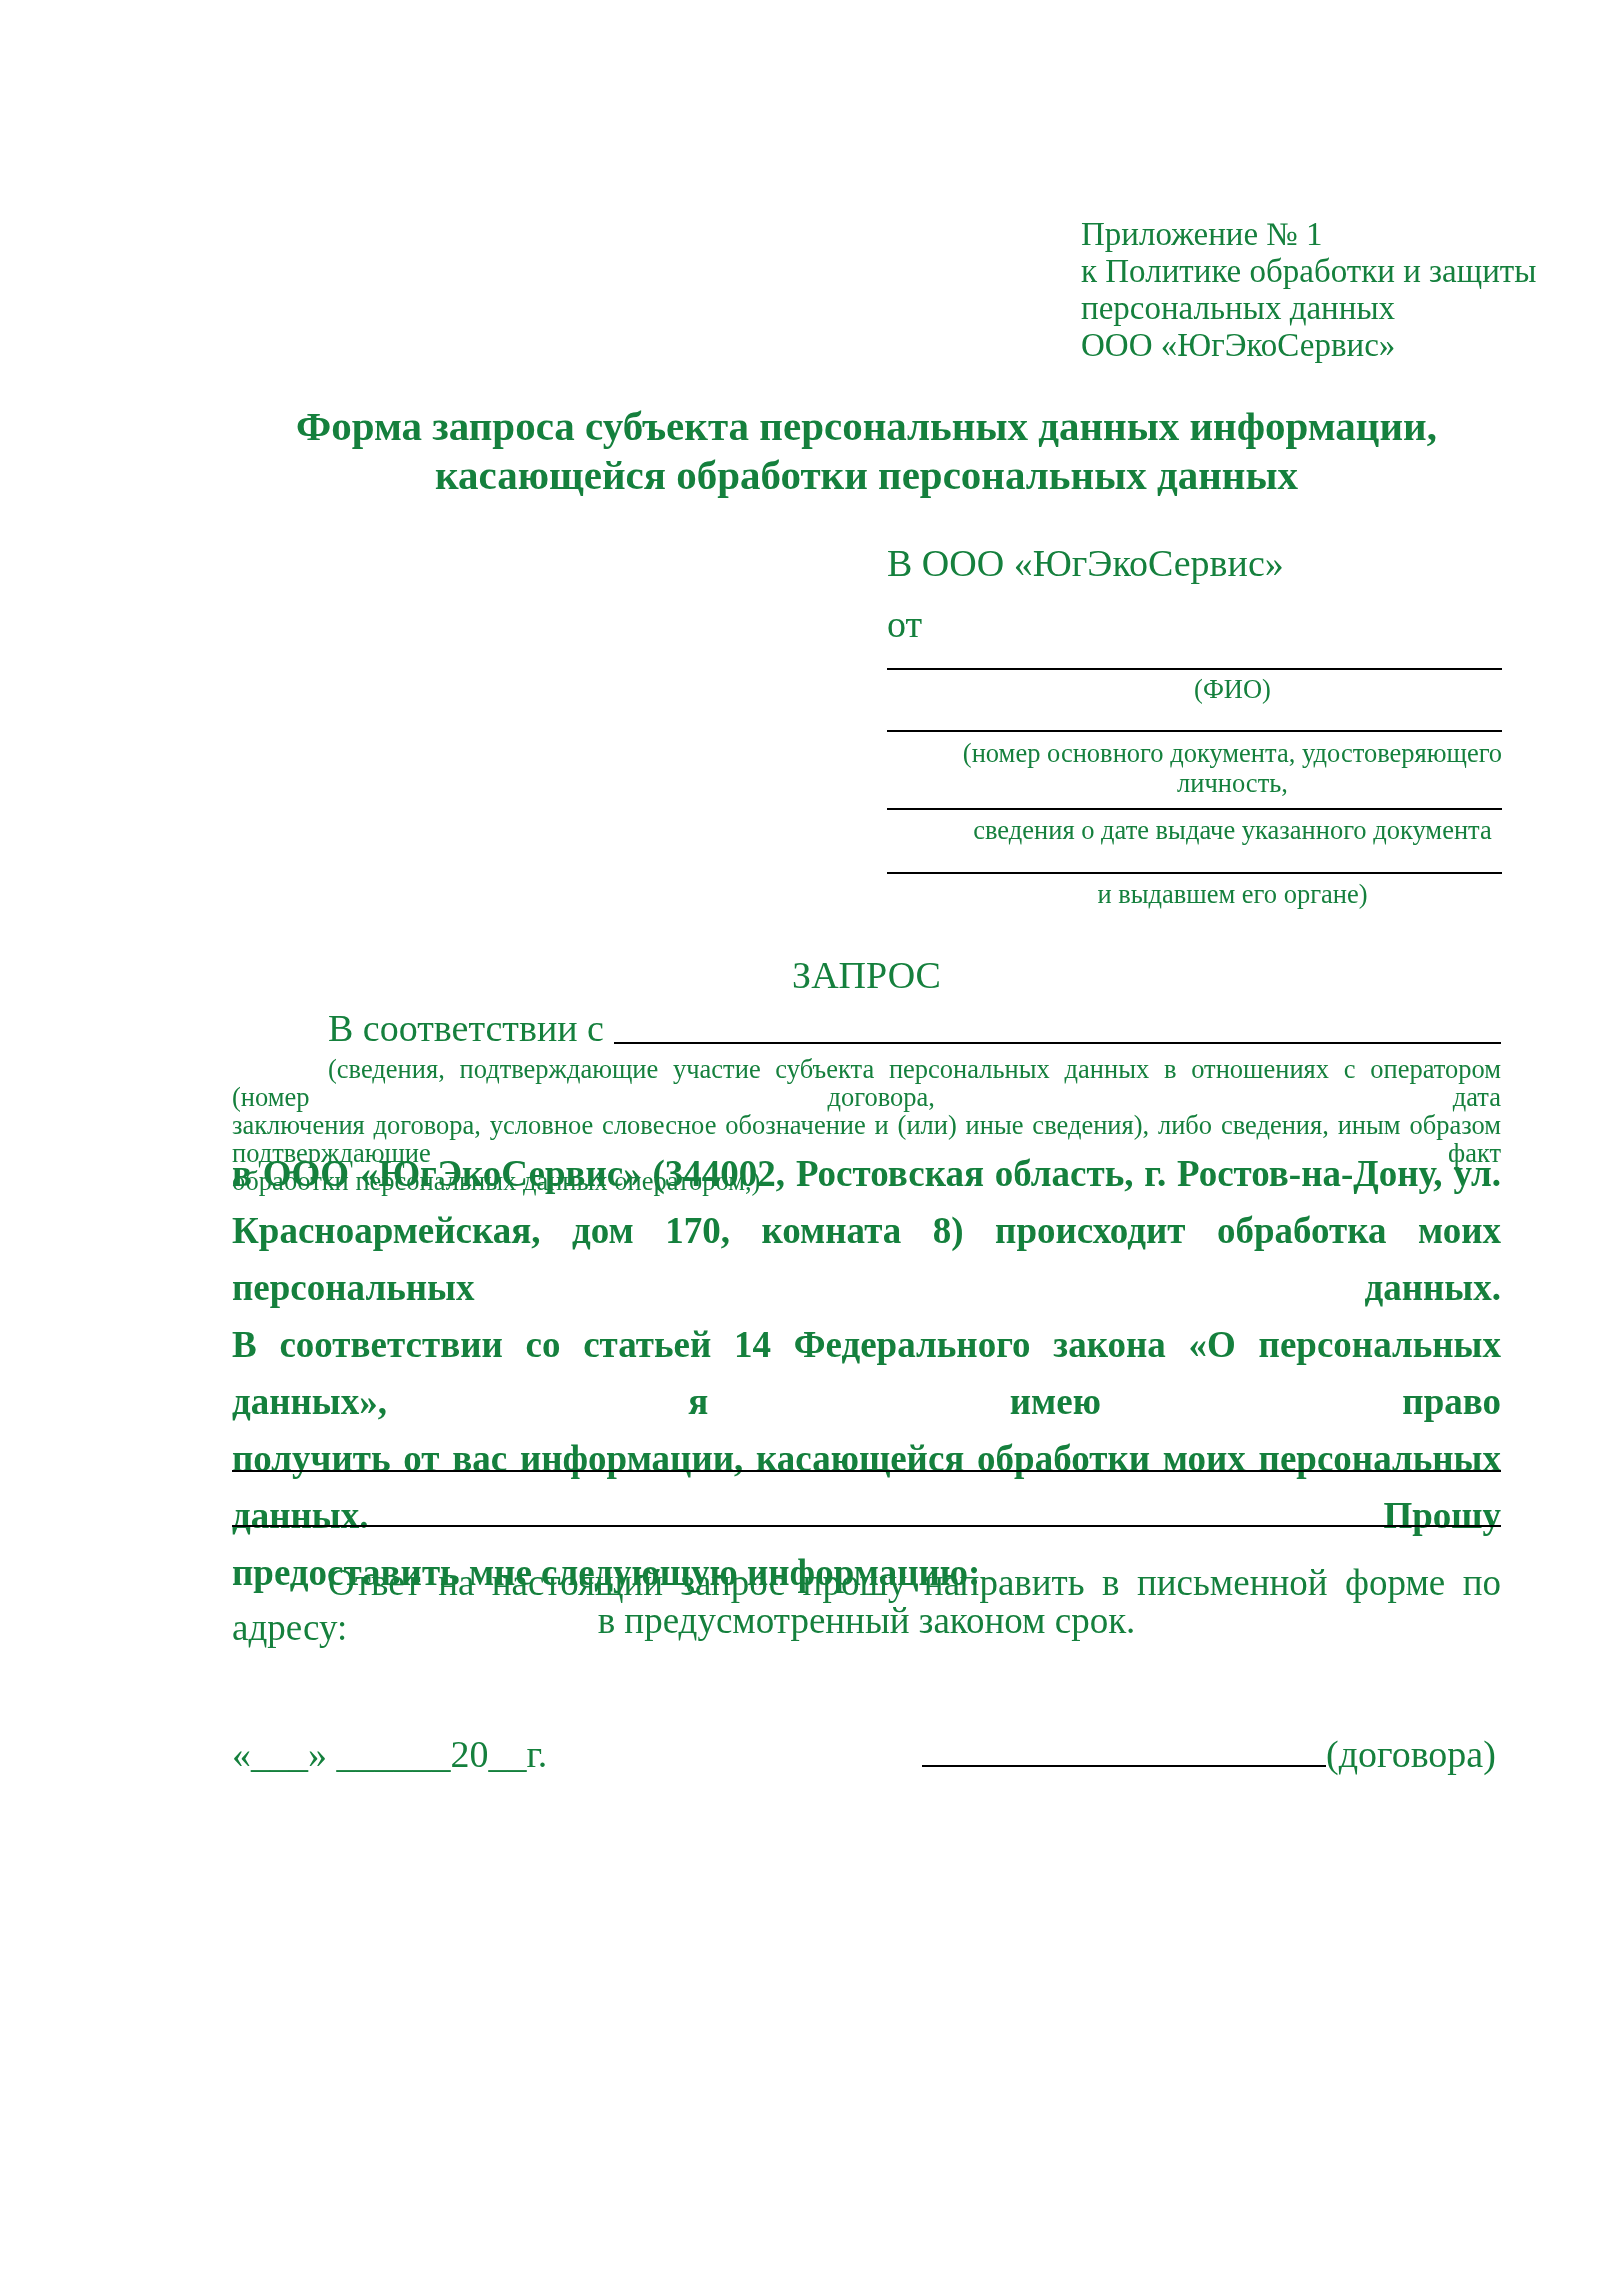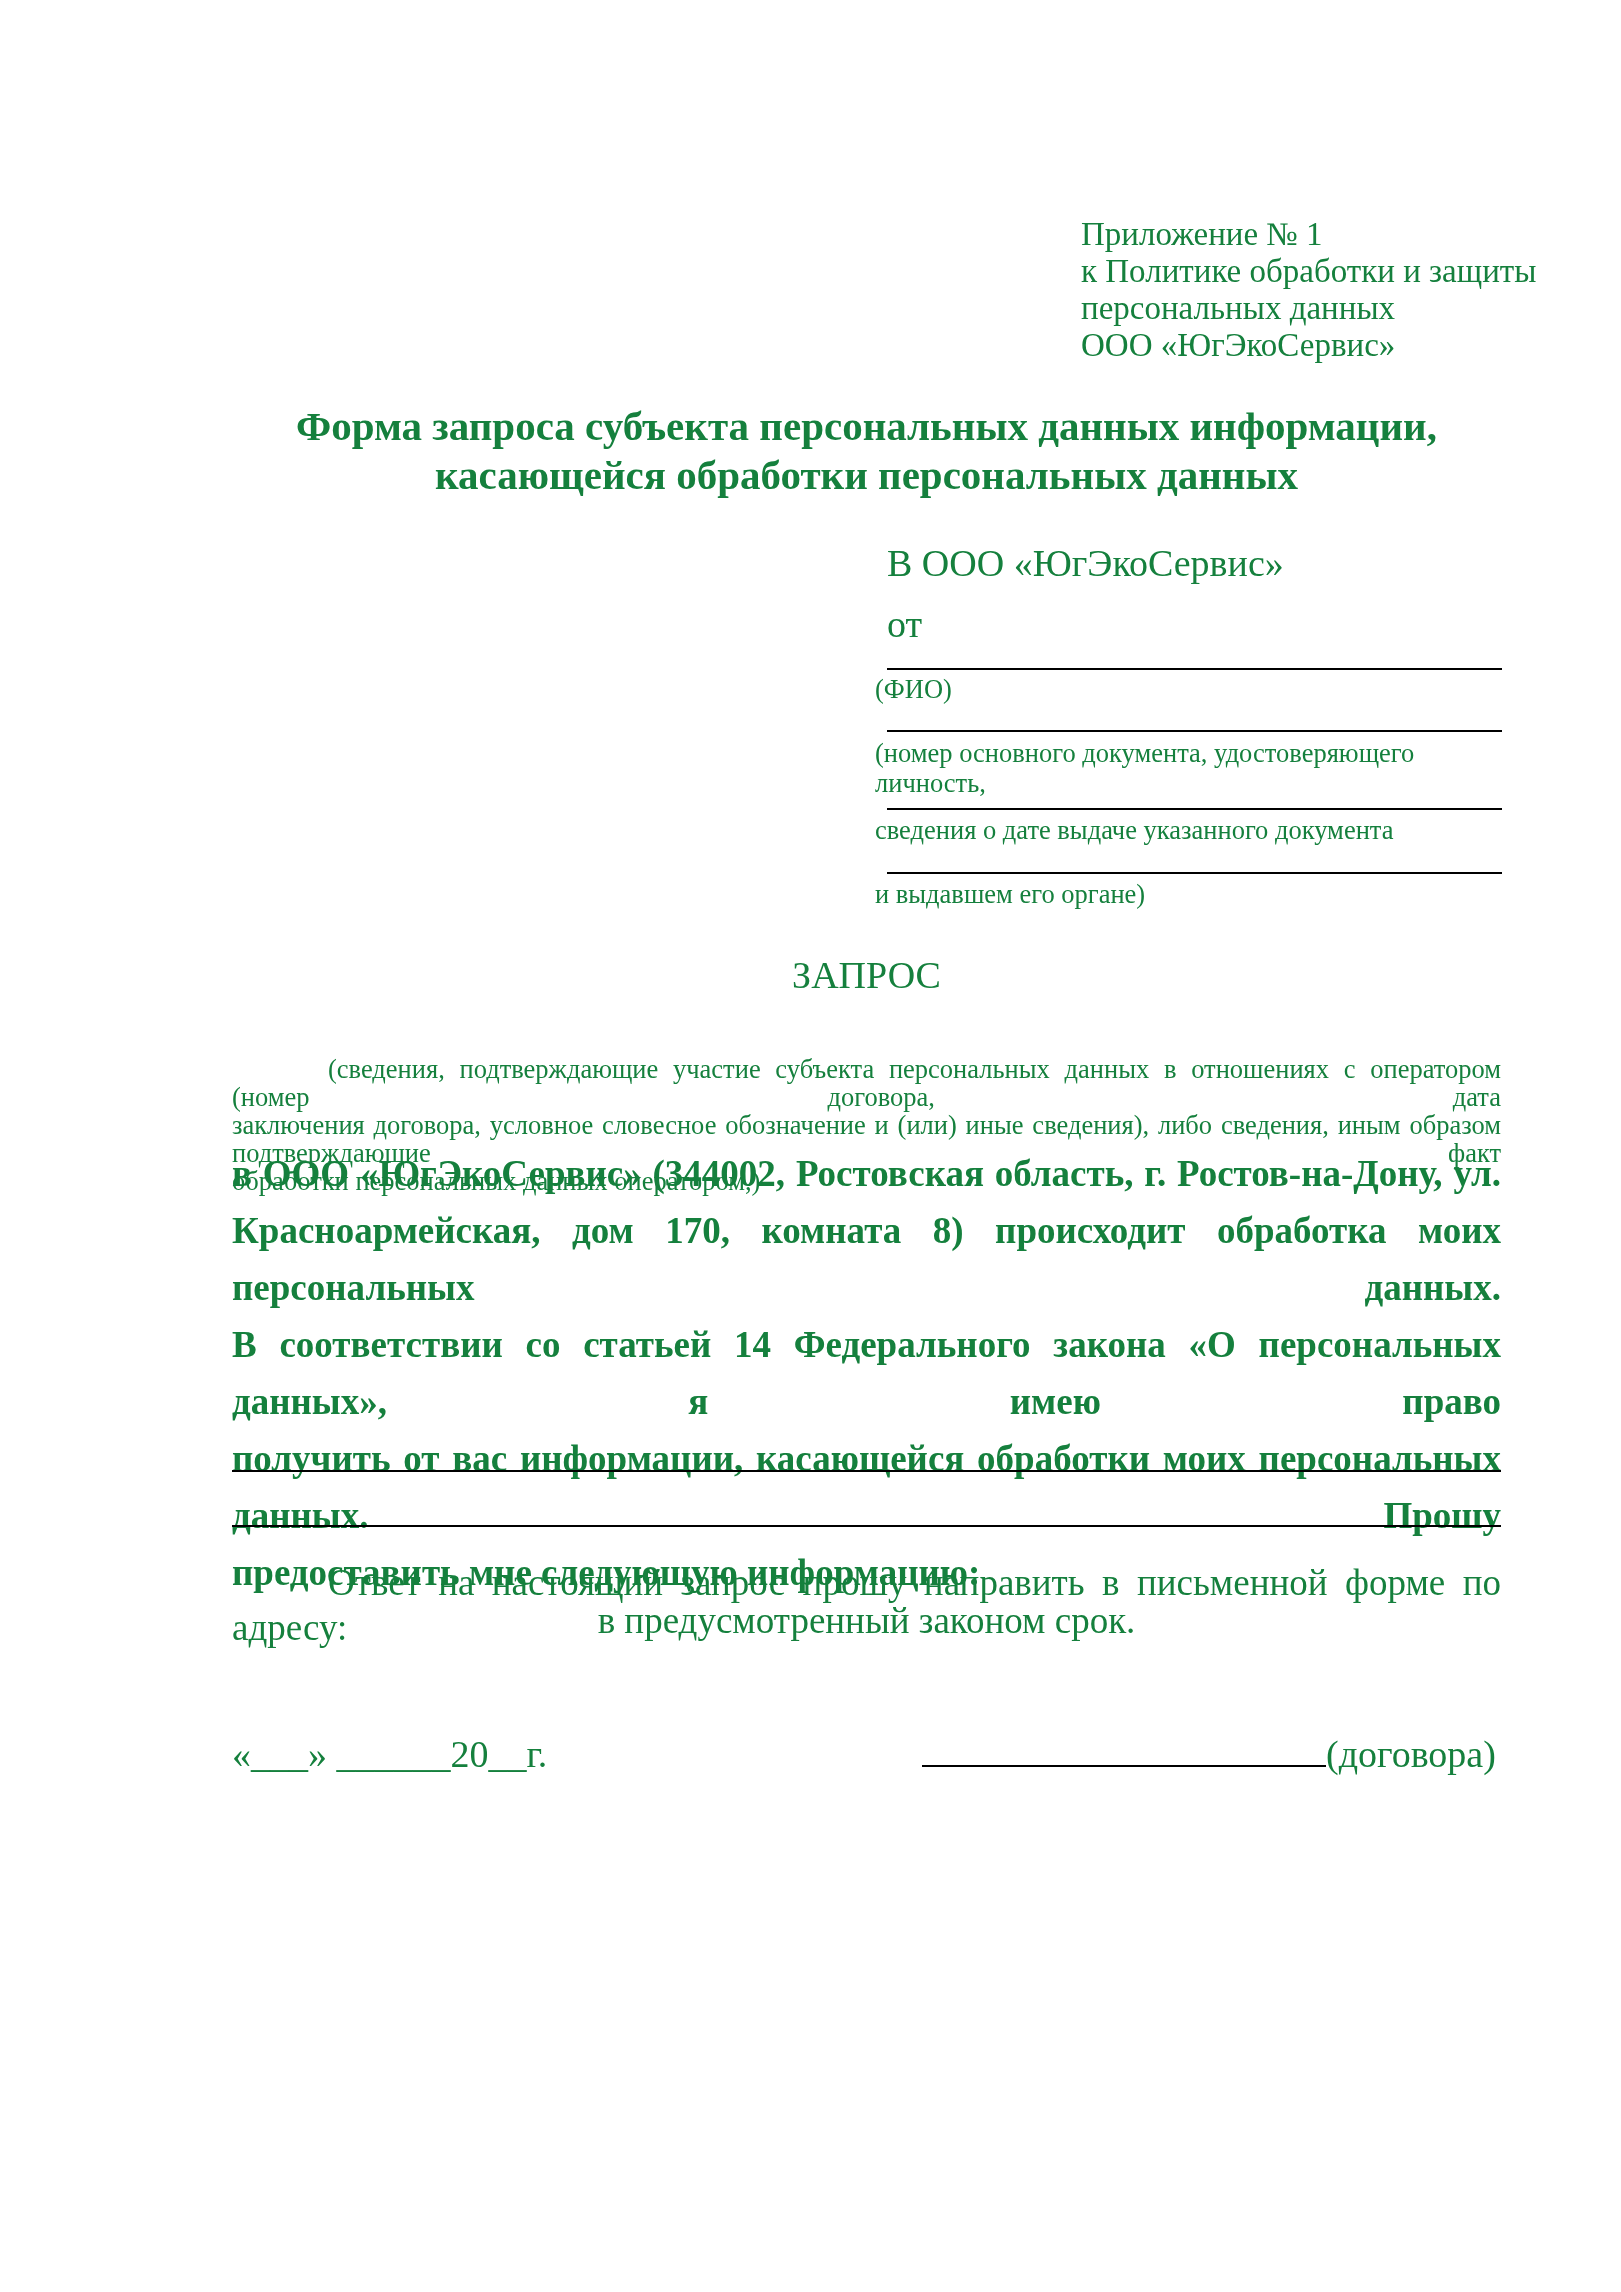--- a/index.html
+++ b/index.html
@@ -15,21 +15,21 @@
   
   .hdr { position:absolute; left:1081px; top:216px; font-size:33px; line-height:37px; }
   
   .title { position:absolute; left:232px; width:1269px; top:402px; text-align:center;
            font-weight:bold; font-size:41px; line-height:49px; }
   
   .addr-to   { position:absolute; left:887px; top:541px; font-size:38px; }
   .addr-from { position:absolute; left:887px; top:602px; font-size:38px; }
   .blank { position:absolute; left:887px; width:615px; border-top:2.9px solid #000; }
   .f1{top:668px} .f2{top:730px} .f3{top:808px} .f4{top:872px}
-  .cap { position:absolute; left:875px; width:615px; font-size:26.5px; line-height:30px; }
+  .cap { position:absolute; left:925px; width:615px; text-align:center; font-size:26.5px; line-height:30px; }
   .c1{top:674px} .c2{top:738px} .c3{top:815px} .c4{top:879px}
   
   .zapros { position:absolute; left:232px; width:1269px; top:953px; text-align:center; font-size:38px; }
   
   .acc-row { position:absolute; left:232px; width:1269px; top:1008px; box-sizing:border-box;
              padding-left:96px; display:flex; align-items:flex-end; font-size:38px; line-height:41px; }
   .acc-lead { white-space:nowrap; padding-right:9.8px; }
   .flex-line { flex:1; border-bottom:2.9px solid #000; margin-bottom:4.9px; }
   
   .footnote { position:absolute; left:232px; width:1269px; top:1055px; font-size:26.5px; line-height:28px; }
@@ -80,20 +80,24 @@
   <div class="cap c2">(номер основного документа, удостоверяющего личность,</div>
 
   <div class="blank f3"></div>
   <div class="cap c3">сведения о дате выдаче указанного документа</div>
 
   <div class="blank f4"></div>
   <div class="cap c4">и выдавшем его органе)</div>
 
   <div class="zapros">ЗАПРОС</div>
 
+  <div class="acc-row">
+    <span class="acc-lead">В соответствии с</span>
+    <span class="flex-line"></span>
+  </div>
 
   <div class="footnote">
     <div class="fn-indent just">(сведения, подтверждающие участие субъекта персональных данных в отношениях с оператором (номер договора, дата</div>
     <div class="just">заключения договора, условное словесное обозначение и (или) иные сведения), либо сведения, иным образом подтверждающие факт</div>
     <div>обработки персональных данных оператором,)</div>
   </div>
 
   <div class="body-par">
     <div class="just">в ООО «ЮгЭкоСервис» (344002, Ростовская область, г. Ростов-на-Дону, ул.</div>
     <div class="just">Красноармейская, дом 170, комната 8) происходит обработка моих персональных данных.</div>

